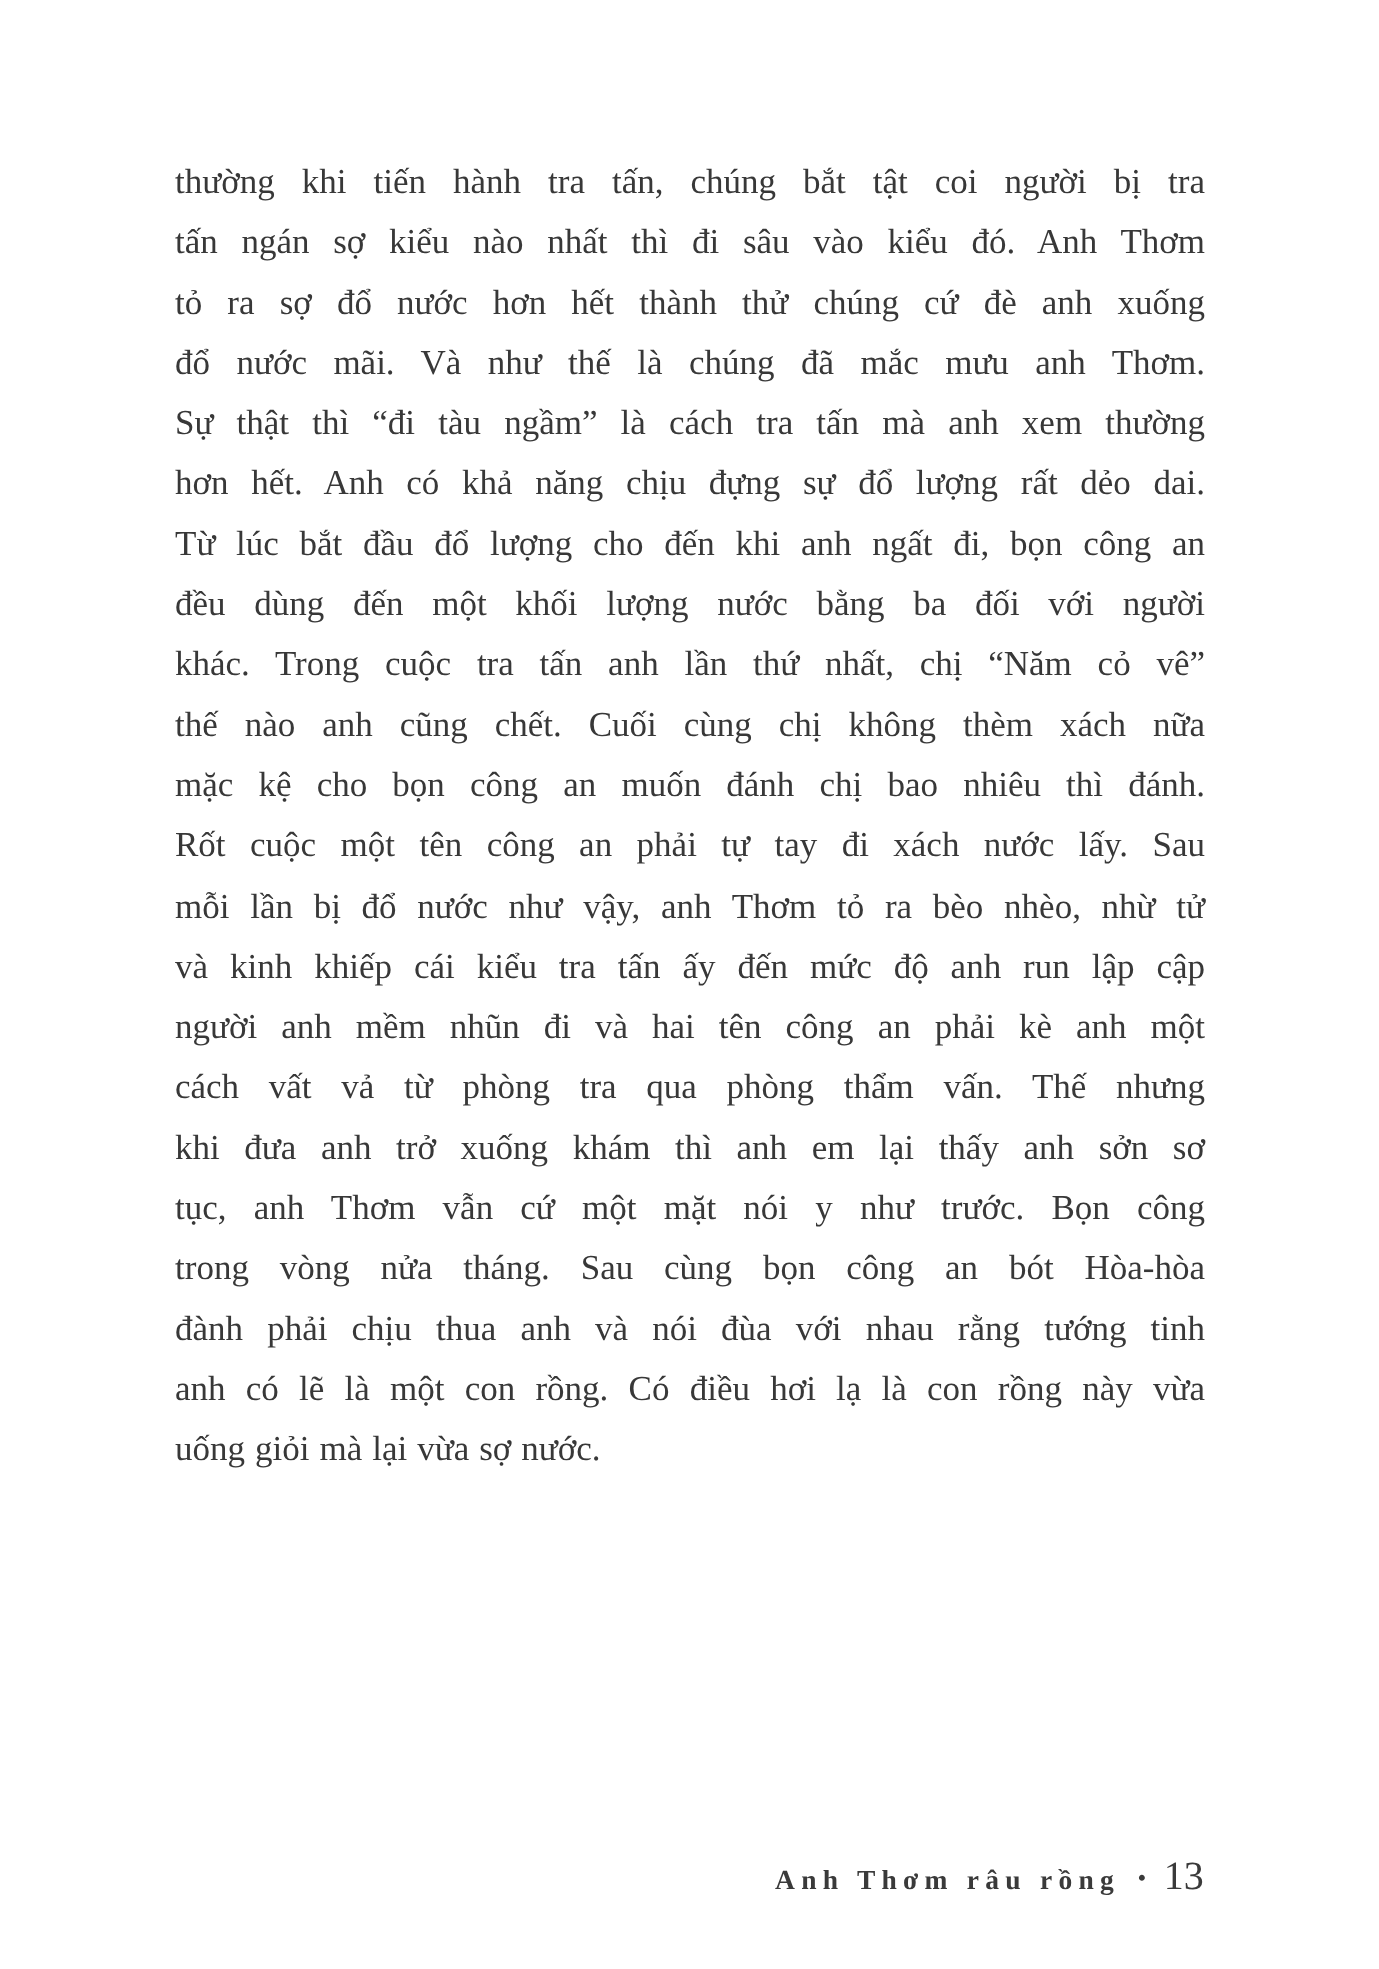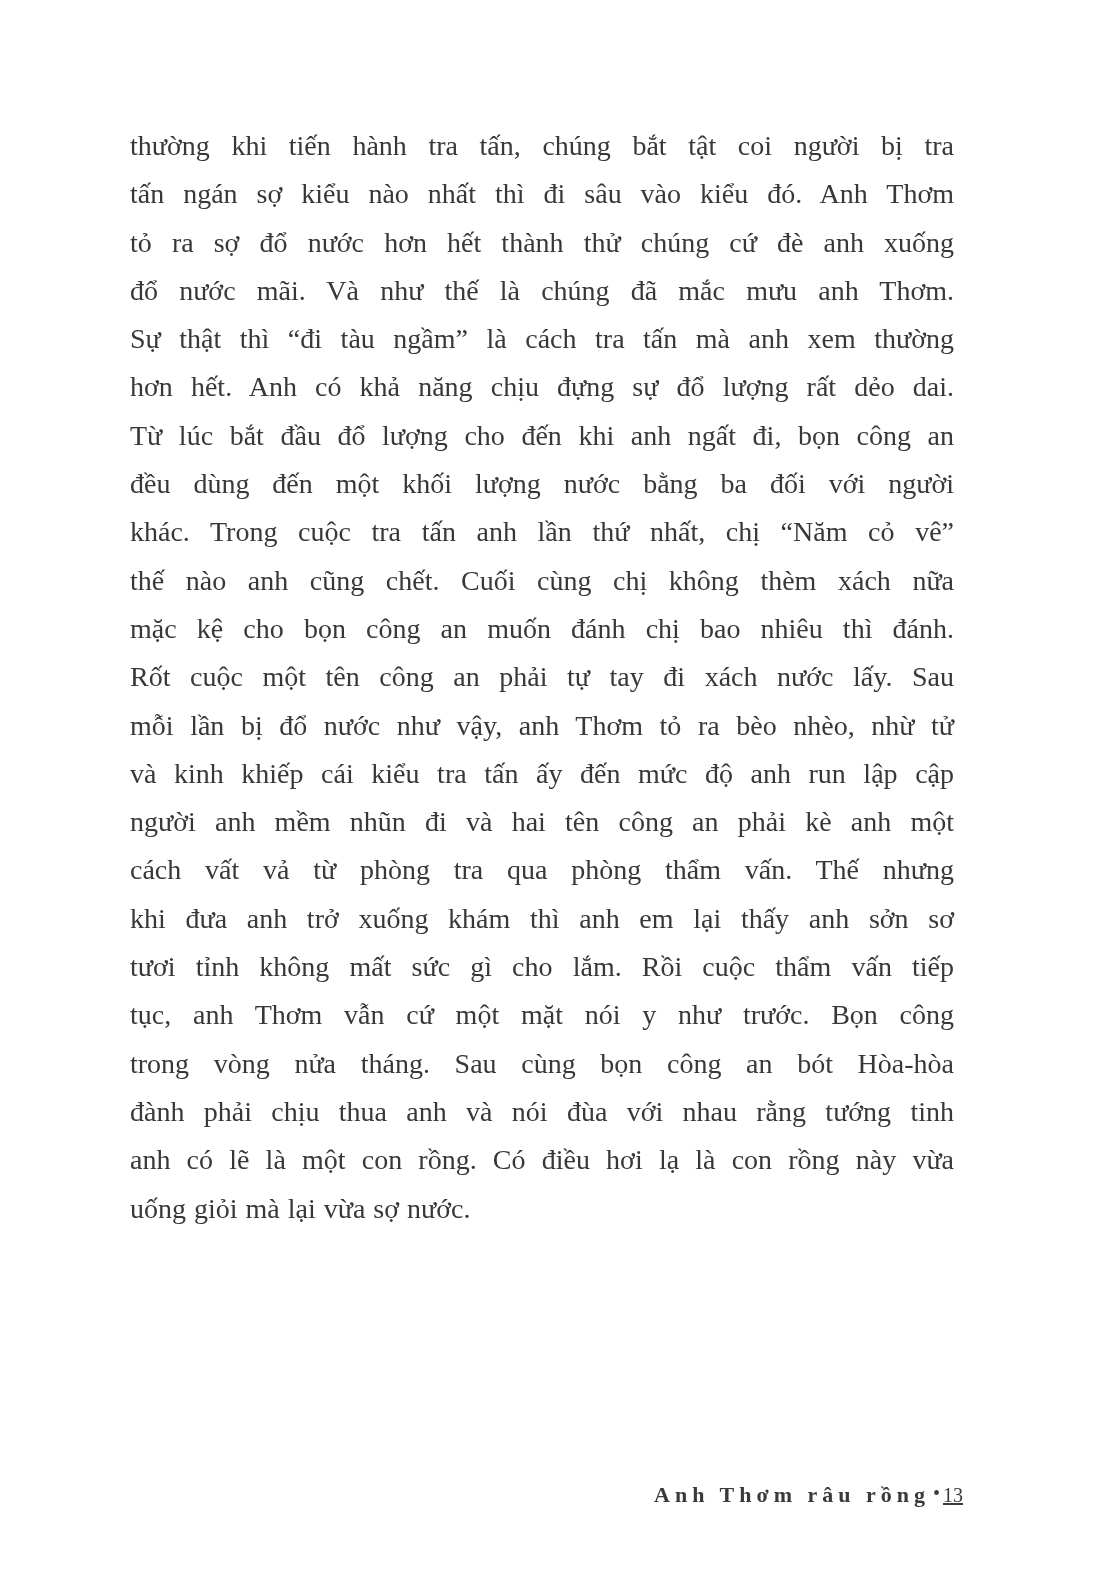--- a/index.html
+++ b/index.html
@@ -8,57 +8,56 @@
     position: relative;
     width: 1103px;
     height: 1575px;
     background: #ffffff;
     font-family: "Liberation Serif", "DejaVu Serif", serif;
     color: #383838;
     overflow: hidden;
   }
   .text-block {
     position: absolute;
-    left: 130px;
+    left: 140px;
     top: 122px;
     width: 824px;
   }
   .line {
     font-size: 28px;
     line-height: 48.3px;
     text-align: justify;
     text-align-last: justify;
     word-spacing: 1px;
   }
   .line.last {
     text-align: left;
     text-align-last: left;
   }
   .footer {
     position: absolute;
     top: 1482px;
     right: 140px;
     display: flex;
     align-items: baseline;
-    gap: 3px;
+    gap: 14px;
     color: #3a3a3a;
   }
   .running-title {
     font-size: 22px;
     font-weight: 600;
     letter-spacing: 5px;
   }
   .footer-sep {
     font-size: 20px;
     position: relative;
     top: -2px;
   }
   .page-number {
-    font-size: 20px;
-    text-decoration: underline;
+    font-size: 32px;
   }
 </style>
 </head>
 <body>
 
 <div class="page">
   <div class="text-block">
     <div class="line">thường khi tiến hành tra tấn, chúng bắt tật coi người bị tra</div>
     <div class="line">tấn ngán sợ kiểu nào nhất thì đi sâu vào kiểu đó. Anh Thơm</div>
     <div class="line">tỏ ra sợ đổ nước hơn hết thành thử chúng cứ đè anh xuống</div>
@@ -69,21 +68,20 @@
     <div class="line">đều dùng đến một khối lượng nước bằng ba đối với người</div>
     <div class="line">khác. Trong cuộc tra tấn anh lần thứ nhất, chị “Năm cỏ vê”</div>
     <div class="line">thế nào anh cũng chết. Cuối cùng chị không thèm xách nữa</div>
     <div class="line">mặc kệ cho bọn công an muốn đánh chị bao nhiêu thì đánh.</div>
     <div class="line">Rốt cuộc một tên công an phải tự tay đi xách nước lấy. Sau</div>
     <div class="line">mỗi lần bị đổ nước như vậy, anh Thơm tỏ ra bèo nhèo, nhừ tử</div>
     <div class="line">và kinh khiếp cái kiểu tra tấn ấy đến mức độ anh run lập cập</div>
     <div class="line">người anh mềm nhũn đi và hai tên công an phải kè anh một</div>
     <div class="line">cách vất vả từ phòng tra qua phòng thẩm vấn. Thế nhưng</div>
     <div class="line">khi đưa anh trở xuống khám thì anh em lại thấy anh sởn sơ</div>
-    <div class="line">tươi tỉnh không mất sức gì cho lắm. Rồi cuộc thẩm vấn tiếp</div>
     <div class="line">tục, anh Thơm vẫn cứ một mặt nói y như trước. Bọn công</div>
     <div class="line">trong vòng nửa tháng. Sau cùng bọn công an bót Hòa-hòa</div>
     <div class="line">đành phải chịu thua anh và nói đùa với nhau rằng tướng tinh</div>
     <div class="line">anh có lẽ là một con rồng. Có điều hơi lạ là con rồng này vừa</div>
     <div class="line last">uống giỏi mà lại vừa sợ nước.</div>
   </div>
 
   <div class="footer">
     <span class="running-title">Anh Thơm râu rồng</span>
     <span class="footer-sep">•</span>

